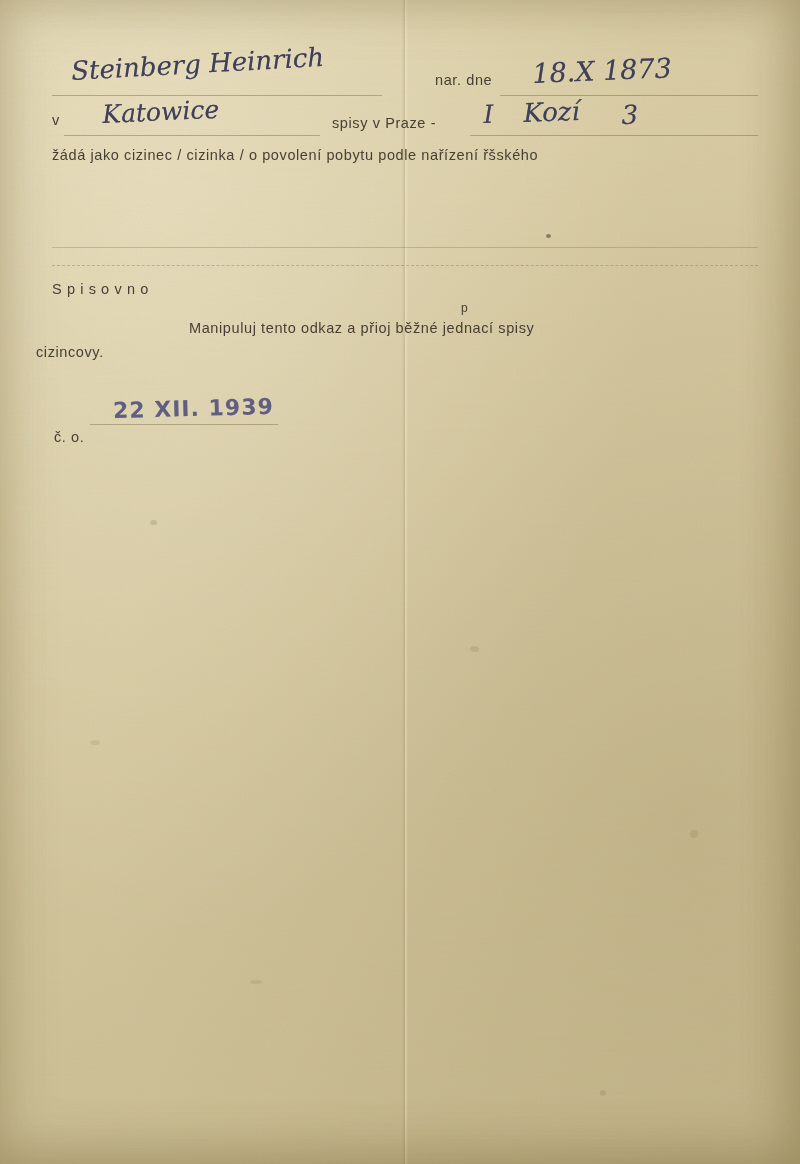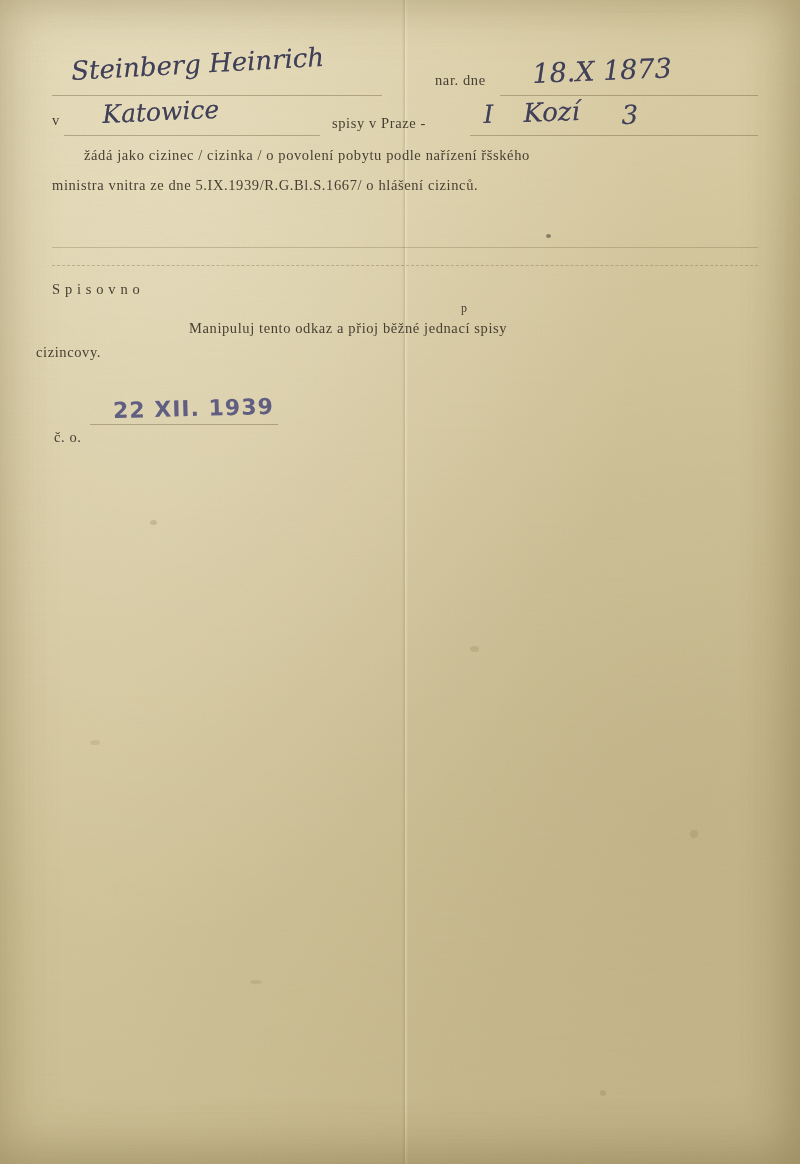--- a/index.html
+++ b/index.html
@@ -54,21 +54,21 @@
     box-shadow:
       inset 0 0 60px rgba(120,100,55,0.22),
       inset -14px 0 40px rgba(110,92,50,0.18),
       inset 0 -18px 50px rgba(110,92,50,0.15);
   }
 
   
   .typed {
     position: absolute;
     color: #3a3328;
-    font-family: Liberation Serif, serif;
+    font-family: Liberation Sans, sans-serif;
     font-size: 14.5px;
     letter-spacing: 0.6px;
     white-space: pre;
     opacity: 0.92;
   }
 
   
   .hand {
     position: absolute;
     font-family: "DejaVu Serif", serif;
@@ -157,22 +157,21 @@
   <div class="rule faint" style="left:52px; top:247px; width:706px;"></div>
   <div class="rule dashed" style="left:52px; top:265px; width:706px;"></div>
   <div class="rule" style="left:90px;  top:424px; width:188px;"></div>
 
   <div class="typed" style="left:435px; top:72px;">nar. dne</div>
 
   <div class="typed" style="left:52px; top:112px;">v</div>
 
   <div class="typed" style="left:332px; top:115px;">spisy v Praze -</div>
 
-  <div class="typed" style="left:52px; top:147px;margin-left:32px;">žádá jako cizinec / cizinka / o povolení pobytu podle nařízení řšského</div>
-  <div class="typed" style="left:52px; top:177px;">ministra vnitra ze dne 5.IX.1939/R.G.Bl.S.1667/ o hlášení cizinců.</div>
+  <div class="typed" style="left:52px; top:147px;">žádá jako cizinec / cizinka / o povolení pobytu podle nařízení řšského</div>
 
   <div class="smudge" style="left:546px; top:234px; width:5px; height:4px;"></div>
 
   <div class="typed" style="left:52px; top:281px;">S p i s o v n o</div>
 
   <div class="typed" style="left:189px; top:320px;">Manipuluj tento odkaz a přioj běžné jednací spisy</div>
   <div class="typed" style="left:461px; top:301px; font-size:12px;">p</div>
   <div class="typed" style="left:36px; top:344px;">cizincovy.</div>
 
   <div class="typed" style="left:54px; top:429px;">č. o.</div>

